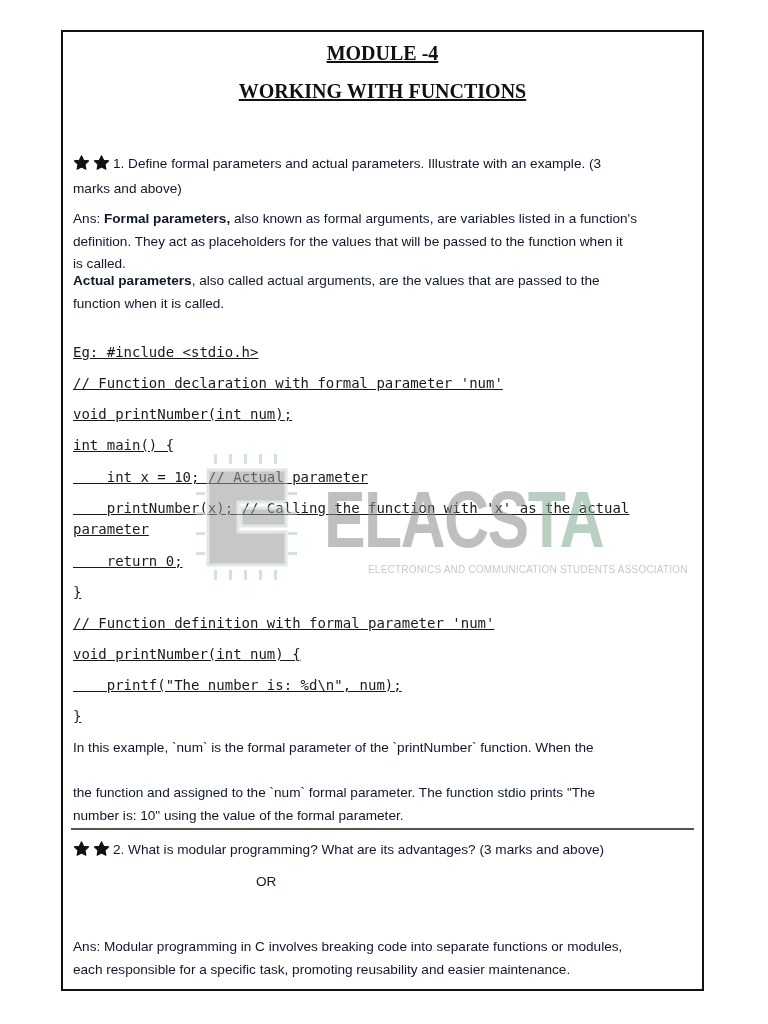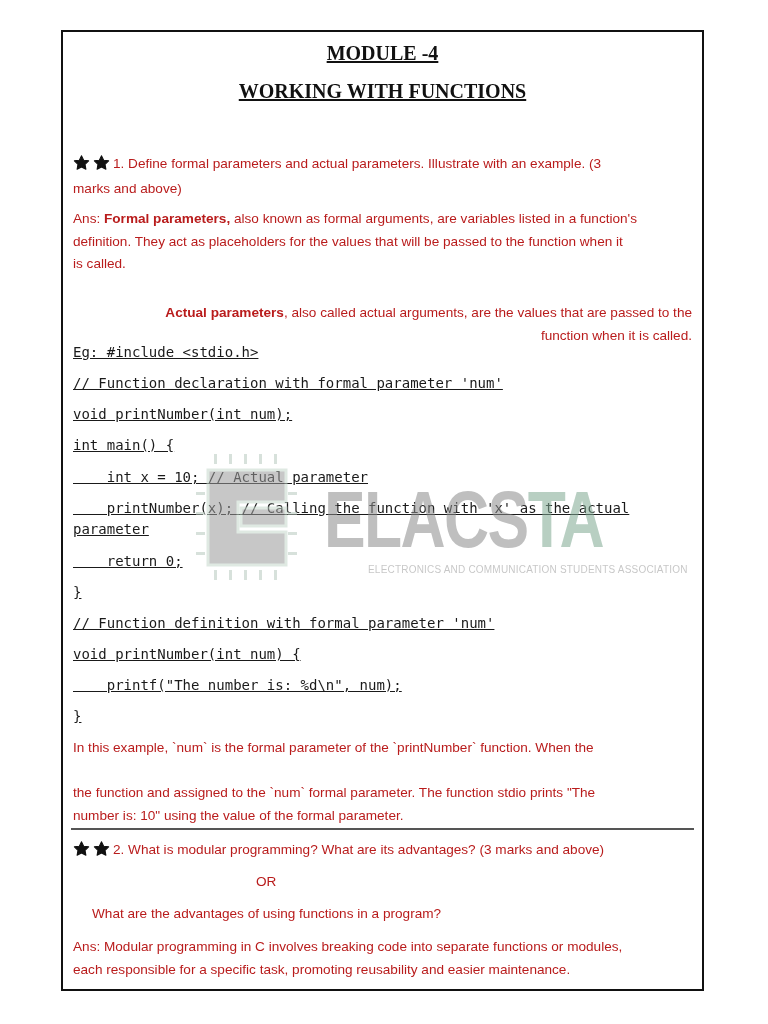--- a/index.html
+++ b/index.html
@@ -1,21 +1,21 @@
 <!DOCTYPE html>
 <html><head>
 <meta charset="utf-8">
 <style>
   html, body { margin: 0; padding: 0; background: #ffffff; }
   body { width: 768px; height: 1024px; position: relative; overflow: hidden; }
   .page {
     position: absolute; left: 61px; top: 30px; width: 643px; height: 961px;
     border: 2px solid #111; box-sizing: border-box; background: #fff;
   }
-  .sans { font-family: "Liberation Sans", "DejaVu Sans", sans-serif; color: #b91c1c; }
+  .sans { font-family: "Liberation Sans", "DejaVu Sans", sans-serif; color: #0f172a; }
   .serif { font-family: "Liberation Serif", "DejaVu Serif", serif; }
   .mono { font-family: "DejaVu Sans Mono", "Liberation Mono", monospace; color: #1a1a1a; text-decoration: underline; }
 
   .title {
     position: absolute; left: 0; width: 100%; text-align: center;
     font-weight: bold; text-decoration: underline; font-size: 20px; color: #111;
   }
   .t1 { top: 10px; }
   .t2 { top: 48px; }
 
@@ -57,21 +57,21 @@
     </span><span>1. Define formal parameters and actual parameters. Illustrate with an example. (3</span><br>
     <span>marks and above)</span>
   </div>
 
   <div class="abs sans para" style="top:176px;">
     <span>Ans: </span><b>Formal parameters,</b><span> also known as formal arguments, are variables listed in a function's</span><br>
     <span>definition. They act as placeholders for the values that will be passed to the function when it</span><br>
     <span>is called.</span>
   </div>
 
-  <div class="abs sans para" style="top:270px;text-align:right;">
+  <div class="abs sans para" style="top:238px;">
     <b>Actual parameters</b><span>, also called actual arguments, are the values that are passed to the</span><br>
     <span>function when it is called.</span>
   </div>
 
   <div>
     <div class="abs mono code" style="top:310px;">Eg: #include &lt;stdio.h&gt;</div>
     <div class="abs mono code" style="top:341px;">// Function declaration with formal parameter 'num'</div>
     <div class="abs mono code" style="top:372px;">void printNumber(int num);</div>
     <div class="abs mono code" style="top:403px;">int main() {</div>
     <div class="abs mono code" style="top:435px;">    int x = 10; // Actual parameter</div>
@@ -128,20 +128,19 @@
       <svg class="star" viewBox="0 0 24 22">
           <path d="M12 1l3.2 6.6 7.3 1-5.3 5.1 1.3 7.3L12 17.5 5.5 21l1.3-7.3L1.5 8.6l7.3-1z" fill="#111" stroke="#111" stroke-linejoin="round" stroke-width="1.5"></path>
         </svg><svg class="star" viewBox="0 0 24 22">
           <path d="M12 1l3.2 6.6 7.3 1-5.3 5.1 1.3 7.3L12 17.5 5.5 21l1.3-7.3L1.5 8.6l7.3-1z" fill="#111" stroke="#111" stroke-linejoin="round" stroke-width="1.5"></path>
         </svg>
     </span><span>2.  What is modular programming? What are its advantages? (3 marks and above)</span>
   </div>
 
   <div class="abs sans para" style="top:839px; left:193px;">OR</div>
 
-  <div class="abs sans para" style="top:871px; left:29px;">What are the advantages of using functions in a program?</div>
 
   <div class="abs sans para" style="top:904px;">
     <span>Ans: Modular programming in C involves breaking code into separate functions or modules,</span><br>
     <span>each responsible for a specific task, promoting reusability and easier maintenance.</span>
   </div>
 
 </div>
 
 </body></html>

